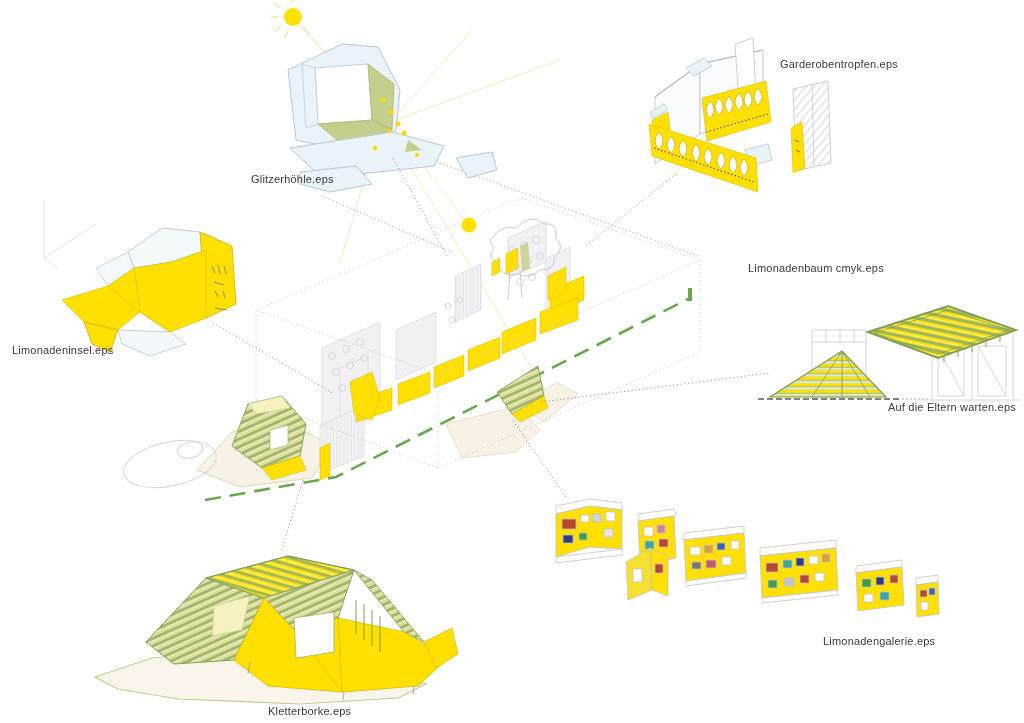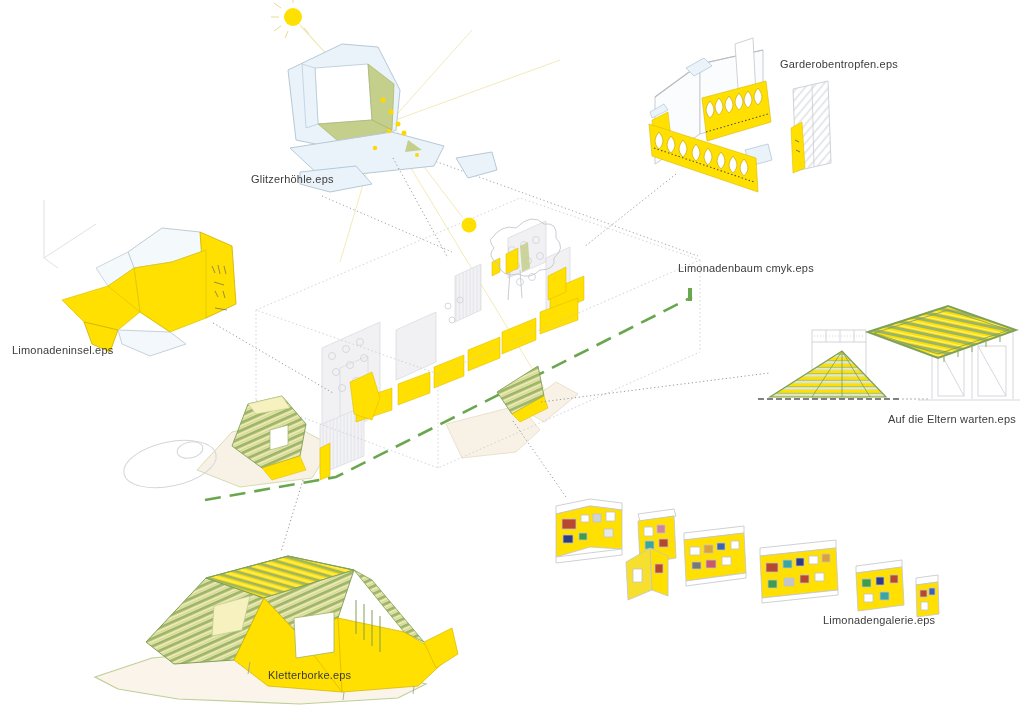--- a/index.html
+++ b/index.html
@@ -10,25 +10,25 @@
   .label{position:absolute;font-size:11px;line-height:14px;color:var(--text,#3b3b3b);
          letter-spacing:.2px;white-space:nowrap;z-index:5;}
 </style>
 </head>
 <body>
 
 <div id="stage">
 
   <div class="label" style="left:251px;top:172px">Glitzerhöhle.eps</div>
   <div class="label" style="left:780px;top:57px">Garderobentropfen.eps</div>
-  <div class="label" style="left:678px;top:261px">Limonadenbaum cmyk.eps</div>
+  <div class="label" style="left:748px;top:261px">Limonadenbaum cmyk.eps</div>
   <div class="label" style="left:12px;top:343px">Limonadeninsel.eps</div>
-  <div class="label" style="left:888px;top:412px">Auf die Eltern warten.eps</div>
-  <div class="label" style="left:823px;top:613px">Limonadengalerie.eps</div>
-  <div class="label" style="left:268px;top:668px">Kletterborke.eps</div>
+  <div class="label" style="left:888px;top:400px">Auf die Eltern warten.eps</div>
+  <div class="label" style="left:823px;top:634px">Limonadengalerie.eps</div>
+  <div class="label" style="left:268px;top:704px">Kletterborke.eps</div>
 
   <svg width="1024" height="723" viewBox="0 0 1024 723">
     <defs>
       <path id="drop" d="M0,-5 C2.6,-1.8 3.2,1.4 0,4.4 C-3.2,1.4 -2.6,-1.8 0,-5 Z"></path>
       <pattern id="hatchV" width="3.5" height="6" patternUnits="userSpaceOnUse">
         <rect width="3.5" height="6" fill="#F3F3F6"></rect>
           <line x1="1" y1="0" x2="1" y2="6" stroke="#DBDCE2" stroke-width="0.8"></line>
       </pattern>
       <pattern id="gHatch" width="6" height="6" patternUnits="userSpaceOnUse" patternTransform="rotate(40)">
         <rect width="6" height="6" fill="#ffffff"></rect>

